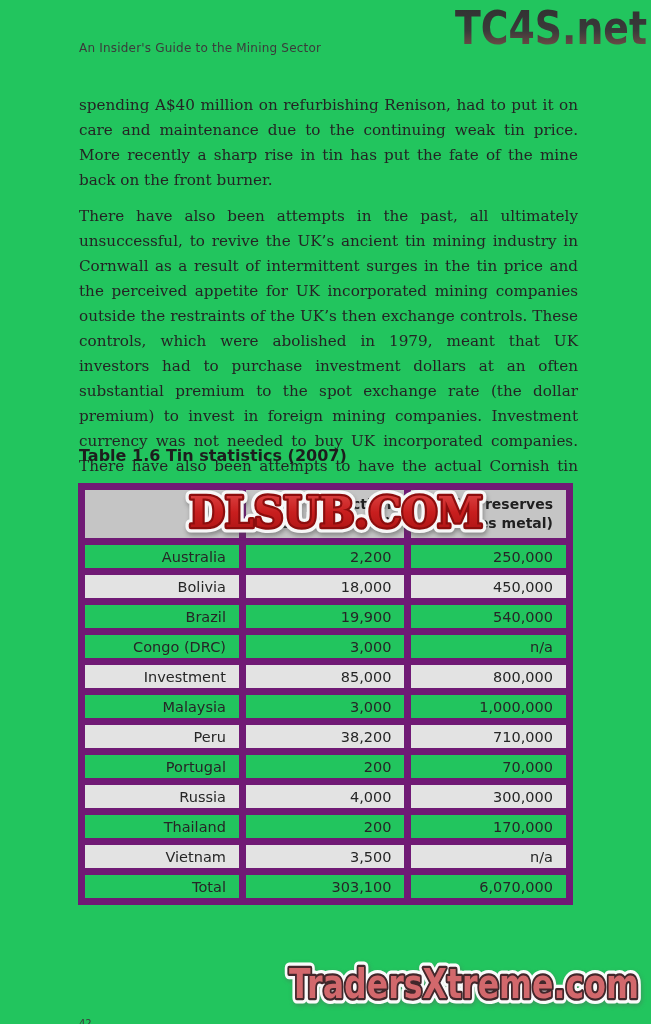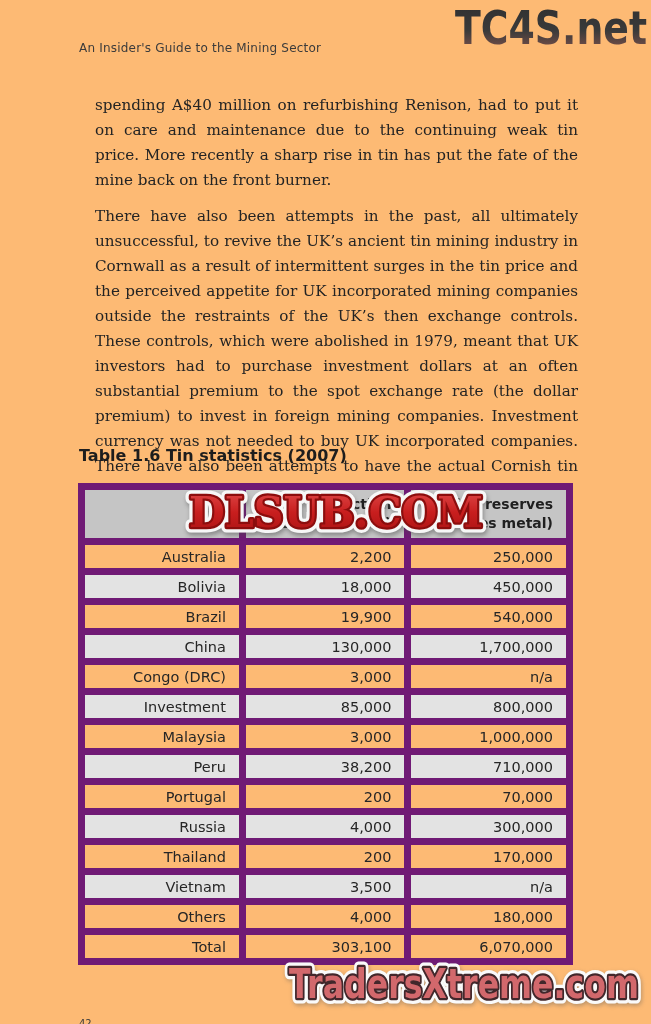--- a/index.html
+++ b/index.html
@@ -1,37 +1,37 @@
 <!DOCTYPE html>
 <html><head>
 <meta charset="utf-8">
 <style>
   html,body { margin:0; padding:0; background:#888; }
   .page {
     position:relative; width:651px; height:1024px; margin:0 auto;
-    background:#fdba74; overflow:hidden;
+    background:#22c55e; overflow:hidden;
     font-family:"DejaVu Sans", sans-serif; color:#222;
   }
 
   
   .running-header {
     position:absolute; left:79px; top:41px;
     font-size:12px; color:#3b3b3b; letter-spacing:0.2px;
   }
 
   
   .tc4s-wrap { position:absolute; top:2px; right:1px; }
 
   
   .body-text {
     position:absolute; left:79px; top:93px; width:499px;
     font-family:"DejaVu Serif", serif; font-size:15.2px; line-height:25px;
     color:#242424; text-align:justify;
   }
-  .body-text p { margin:0 0 11px 16px; }
+  .body-text p { margin:0 0 11px 0; }
 
   
   .table-caption {
     position:absolute; left:79px; top:446px;
     font-size:16px; font-weight:bold; color:#1d1d1d;
   }
 
   
   table.tin-table {
     position:absolute; left:78px; top:483px; width:495px;
@@ -120,25 +120,20 @@
       <tr class="shaded">
         <td class="country">Bolivia</td>
         <td class="num">18,000</td>
         <td class="num">450,000</td>
       </tr>
       <tr>
         <td class="country">Brazil</td>
         <td class="num">19,900</td>
         <td class="num">540,000</td>
       </tr>
-      <tr class="shaded">
-        <td class="country">China</td>
-        <td class="num">130,000</td>
-        <td class="num">1,700,000</td>
-      </tr>
       <tr>
         <td class="country">Congo (DRC)</td>
         <td class="num">3,000</td>
         <td class="num">n/a</td>
       </tr>
       <tr class="shaded">
         <td class="country">Investment</td>
         <td class="num">85,000</td>
         <td class="num">800,000</td>
       </tr>
@@ -164,25 +159,20 @@
       </tr>
       <tr>
         <td class="country">Thailand</td>
         <td class="num">200</td>
         <td class="num">170,000</td>
       </tr>
       <tr class="shaded">
         <td class="country">Vietnam</td>
         <td class="num">3,500</td>
         <td class="num">n/a</td>
-      </tr>
-      <tr>
-        <td class="country">Others</td>
-        <td class="num">4,000</td>
-        <td class="num">180,000</td>
       </tr>
       <tr>
         <td class="country">Total</td>
         <td class="num">303,100</td>
         <td class="num">6,070,000</td>
       </tr>
     </tbody>
   </table>
 
   <div class="dlsub-wrap">

